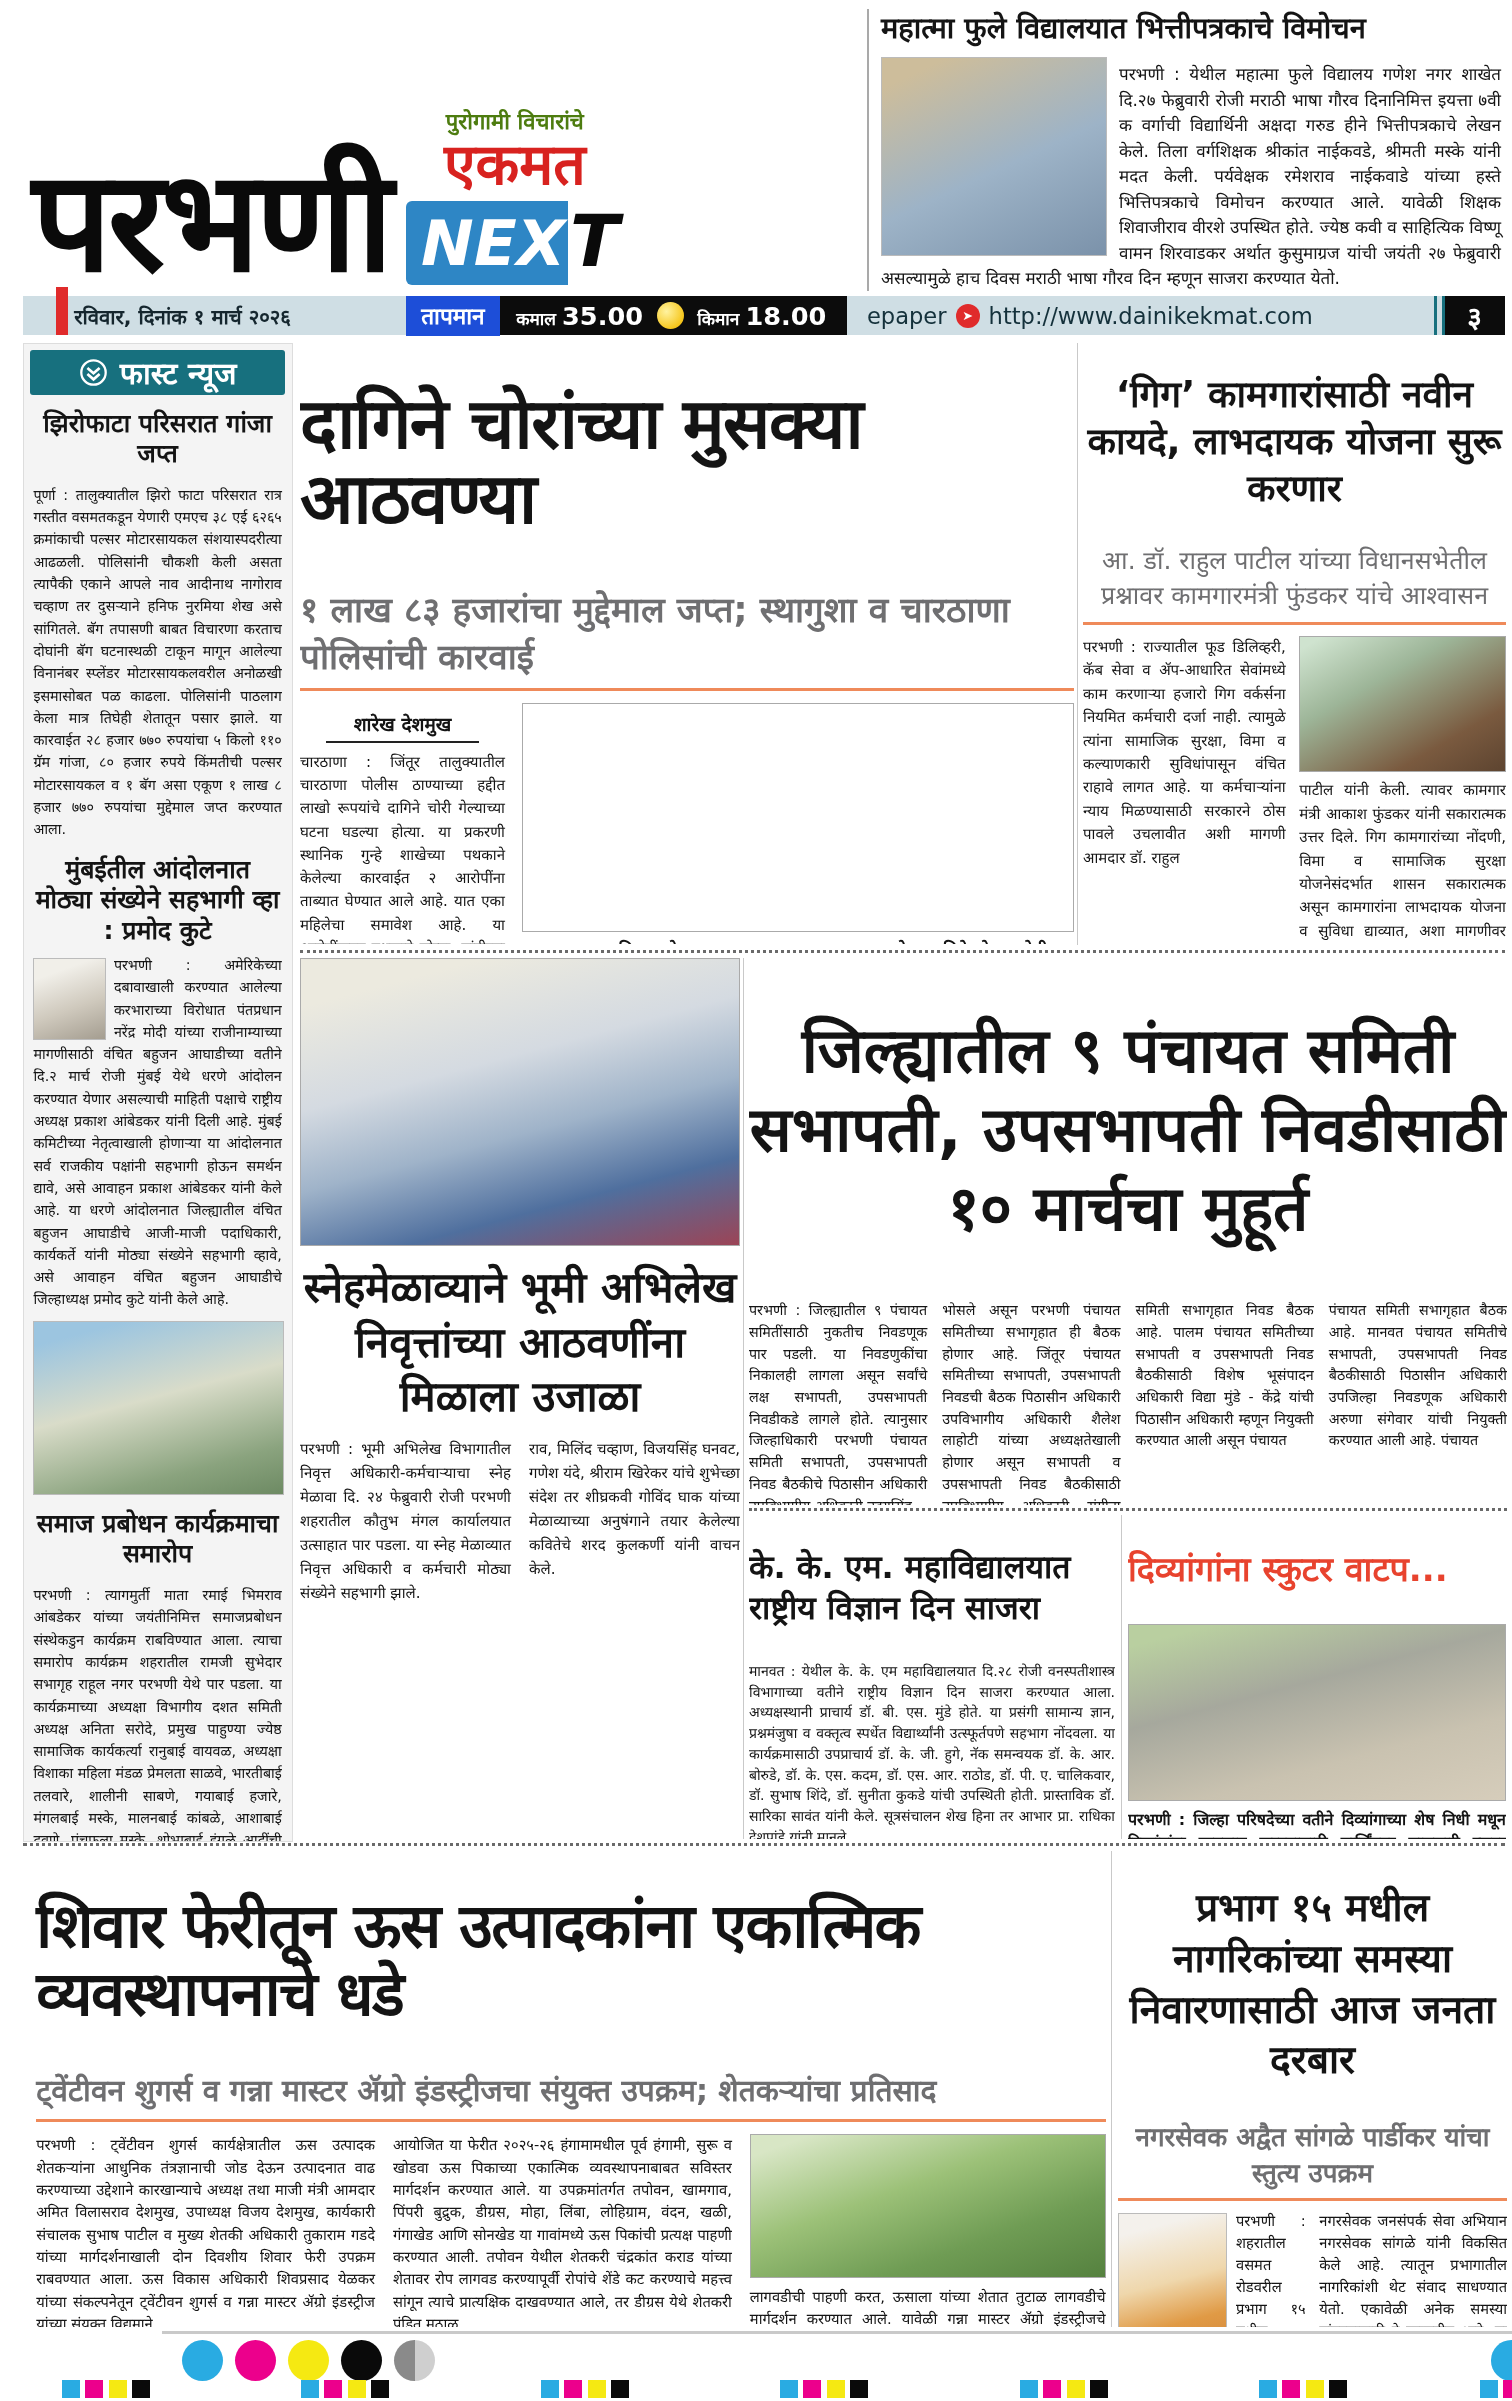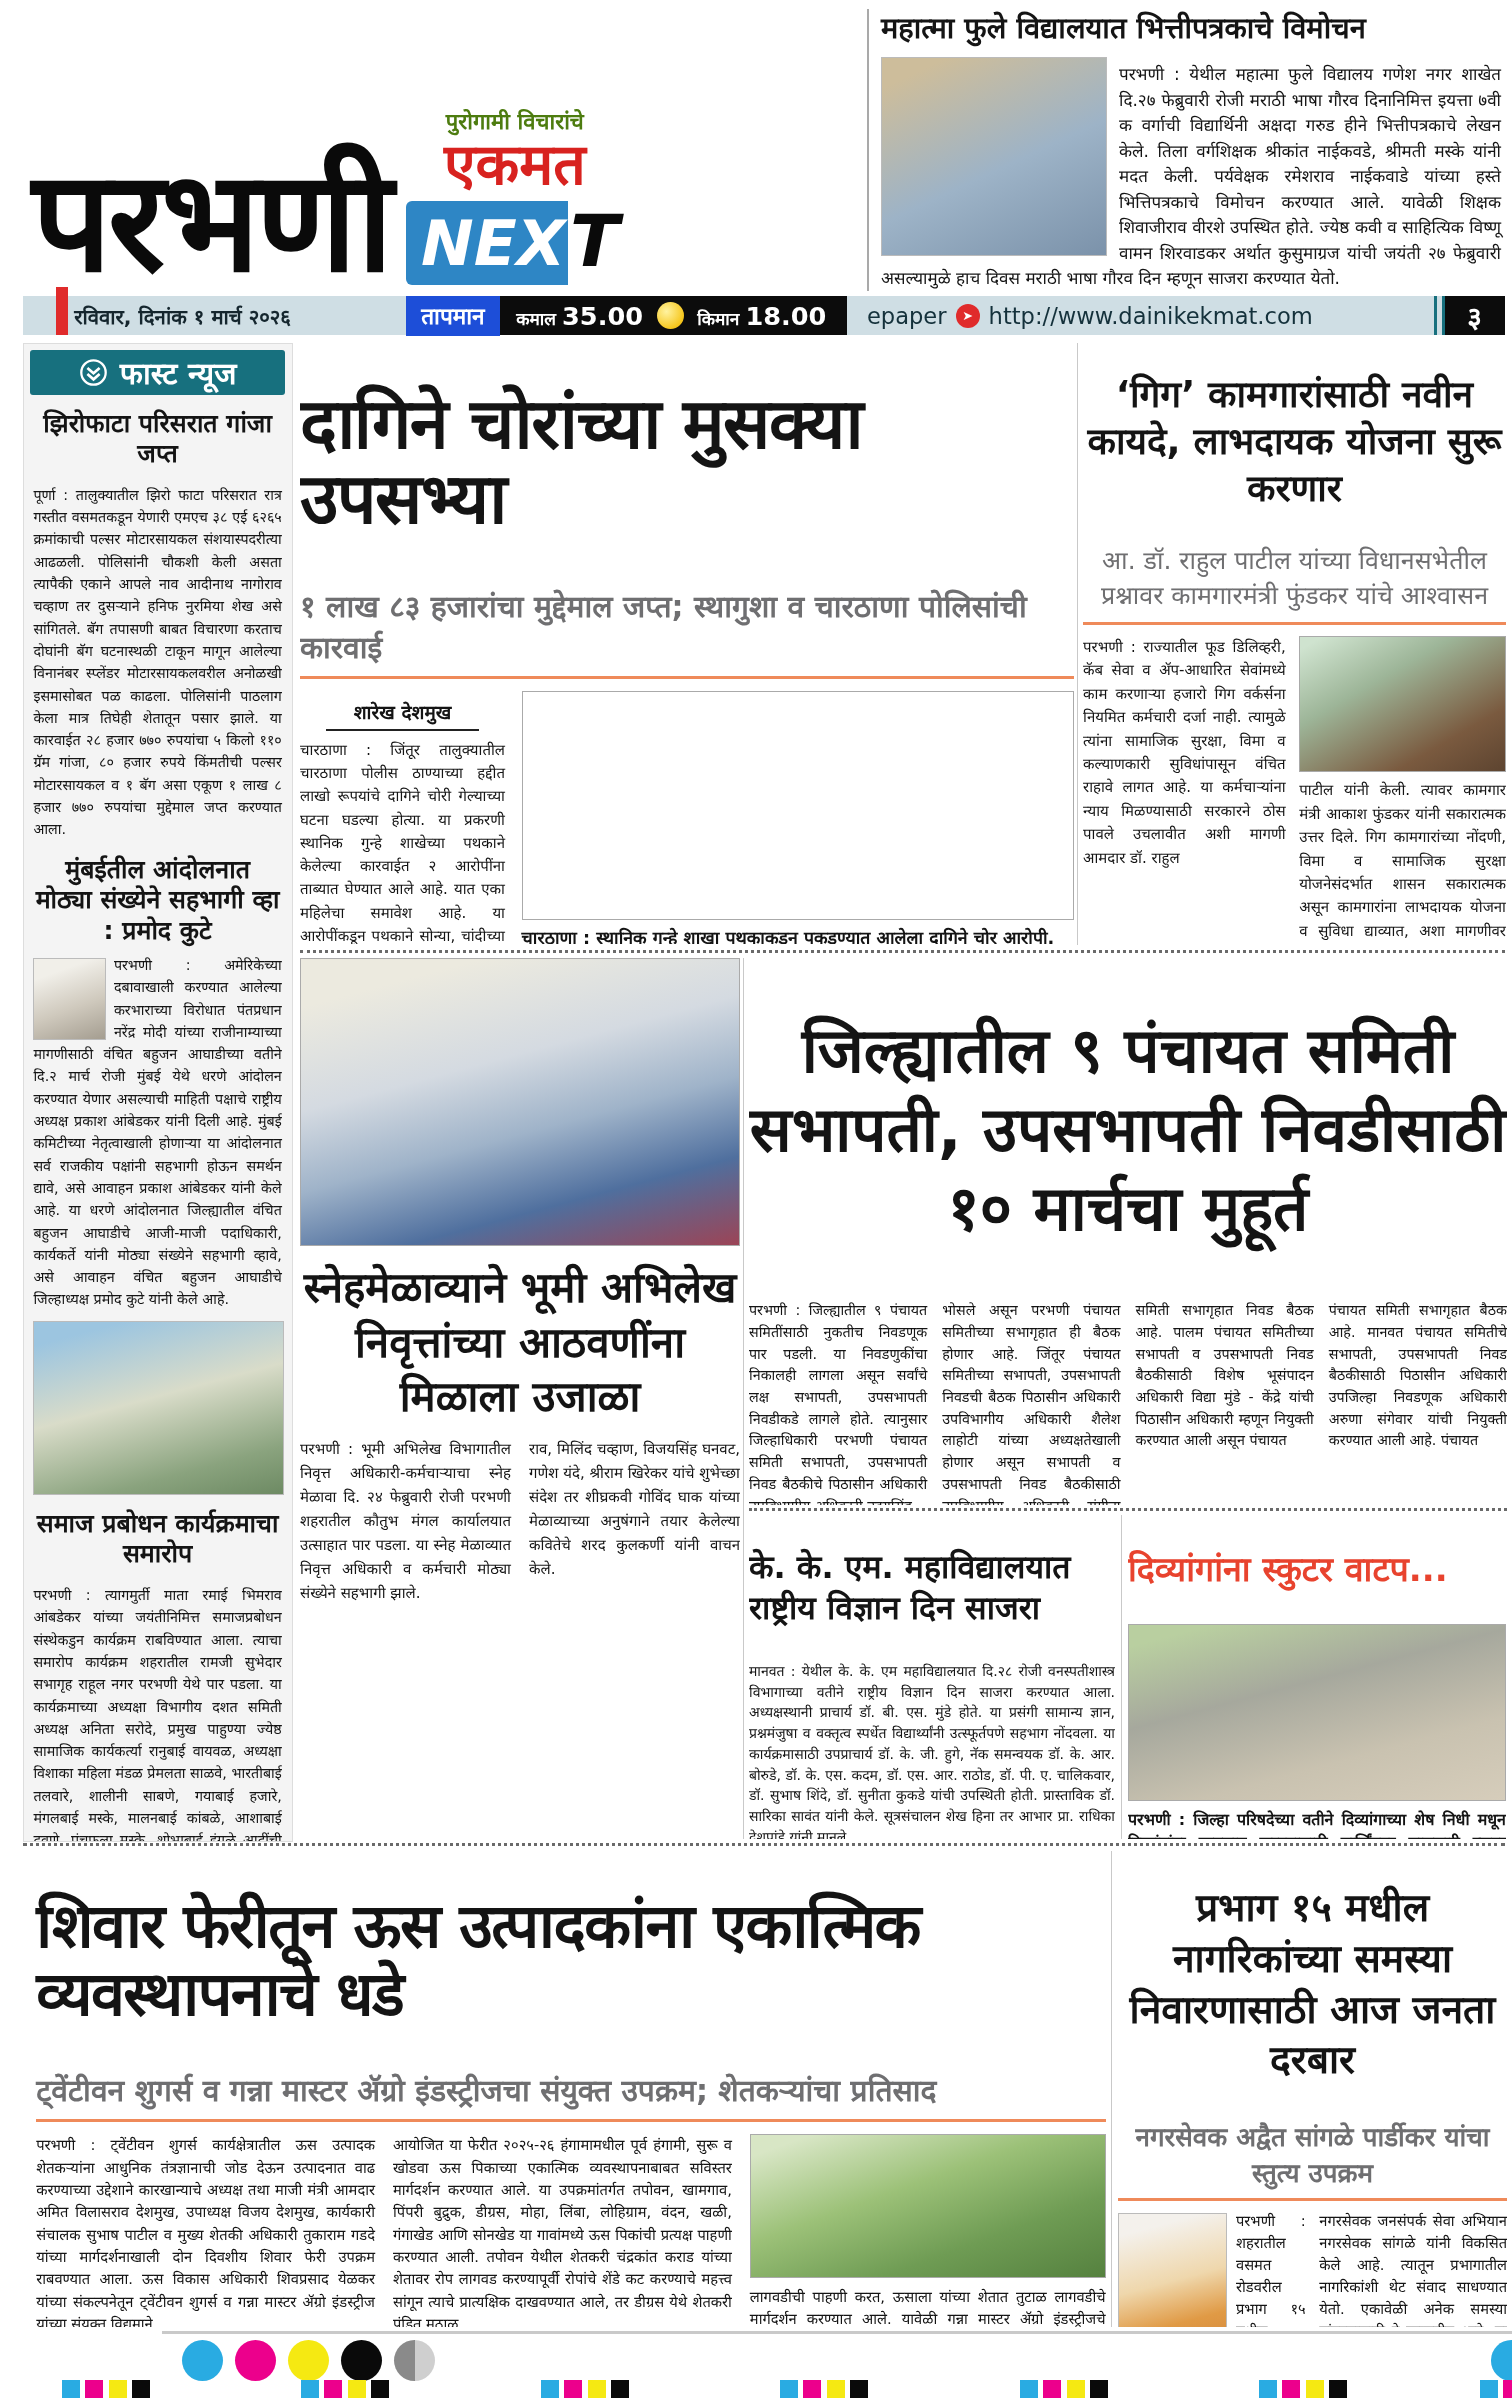--- a/index.html
+++ b/index.html
@@ -47,21 +47,21 @@
              font-size:30px;font-weight:800;height:45px;margin:6px -3px 4.5px;border-radius:3px;}
   .lc-title{font-size:25px;font-weight:800;text-align:center;margin:13.6px 0 7.5px;line-height:1.22;}
   .lc-body{font-size:14.3px;line-height:1.56;text-align:justify;}
   .lc-portrait{float:left;width:71px;height:80px;margin:3.8px 7.5px 3px 0;border:0.8px solid #bbb;}
   .p-kute{background:linear-gradient(160deg,#f1efe9 20%,#cfc9bd 60%,#a49d90);}
   .lc-photo{width:100%;height:172px;margin:10.5px 0 3px;border:0.8px solid #bbb;
             background:linear-gradient(165deg,#9cc5e0 10%,#d9dcc9 45%,#8aa37e 80%,#6d8a63);}
   
   .main-article{position:absolute;left:300px;top:340px;width:774px;height:604px;overflow:hidden;}
   .ma-headline{font-size:70px;font-weight:800;line-height:1.08;letter-spacing:-1.5px;}
-  .ma-subhead{font-size:30px;font-weight:700;color:#6f6f71;margin-top:12px;padding-bottom:9px;border-bottom:3.8px solid #ef8a5a;}
+  .ma-subhead{font-size:35px;font-weight:700;color:#6f6f71;margin-top:12px;padding-bottom:9px;border-bottom:3.8px solid #ef8a5a;}
   .ma-content{display:flex;gap:16.6px;margin-top:12px;}
   .ma-colA{width:205px;flex:none;margin-top:8px;}
   .byline{font-size:19px;font-weight:800;text-align:center;border-bottom:2.3px solid #222;
           padding-bottom:4.5px;margin:0 auto 7.5px;width:75%;}
   .ma-body{font-size:15px;line-height:1.55;text-align:justify;}
   .ma-body p{margin:0 0 6px;}
   .ma-colB{flex:1;display:flex;flex-direction:column;}
   .ma-photo{height:227px;border:0.8px solid #aaa;
             background:linear-gradient(150deg,#ddd6cb 10%,#b3a master 0),linear-gradient(150deg,#ddd6cb 10%,#ab9d8f 50%,#6f6257 100%);}
   .ma-caption{font-size:17.7px;font-weight:700;margin:7.5px 0 3px;line-height:1.35;}
@@ -207,21 +207,21 @@
       <span>परभणी : अमेरिकेच्या दबावाखाली करण्यात आलेल्या करभाराच्या विरोधात पंतप्रधान नरेंद्र मोदी यांच्या राजीनाम्याच्या मागणीसाठी वंचित बहुजन आघाडीच्या वतीने दि.२ मार्च रोजी मुंबई येथे धरणे आंदोलन करण्यात येणार असल्याची माहिती पक्षाचे राष्ट्रीय अध्यक्ष प्रकाश आंबेडकर यांनी दिली आहे. मुंबई कमिटीच्या नेतृत्वाखाली होणाऱ्या या आंदोलनात सर्व राजकीय पक्षांनी सहभागी होऊन समर्थन द्यावे, असे आवाहन प्रकाश आंबेडकर यांनी केले आहे. या धरणे आंदोलनात जिल्ह्यातील वंचित बहुजन आघाडीचे आजी-माजी पदाधिकारी, कार्यकर्ते यांनी मोठ्या संख्येने सहभागी व्हावे, असे आवाहन वंचित बहुजन आघाडीचे जिल्हाध्यक्ष प्रमोद कुटे यांनी केले आहे.</span>
     </div>
     <div class="lc-photo"></div>
 
     <h3 class="lc-title">समाज प्रबोधन कार्यक्रमाचा समारोप</h3>
     <p class="lc-body">परभणी : त्यागमुर्ती माता रमाई भिमराव आंबडेकर यांच्या जयंतीनिमित्त समाजप्रबोधन संस्थेकडुन कार्यक्रम राबविण्यात आला. त्याचा समारोप कार्यक्रम शहरातील रामजी सुभेदार सभागृह राहूल नगर परभणी येथे पार पडला. या कार्यक्रमाच्या अध्यक्षा विभागीय दशत समिती अध्यक्ष अनिता सरोदे, प्रमुख पाहुण्या ज्येष्ठ सामाजिक कार्यकर्त्या रानुबाई वायवळ, अध्यक्षा विशाका महिला मंडळ प्रेमलता साळवे, भारतीबाई तलवारे, शालीनी साबणे, गयाबाई हजारे, मंगलबाई मस्के, मालनबाई कांबळे, आशाबाई दवणे, पंचफुला मस्के, शोभाबाई इंगळे आदींची उपस्थिती होती. या कार्यक्रमात सहभाग नोंदविलेल्या कलावंताचा सन्मान करण्यात आला. यशस्वीतेसाठी लोककलांवत शाहिर विकास मंडळ परभणी अध्यक्ष काशिनाथ उबाळे, उपाध्यक्ष किशन सावणे, सचिव सुरेखा साळवे, सहसचिव विजय घोडके, कोषाध्यक्ष नामदेव ढेपे, भास्कर कांबळे, संतोषी भांगे यांनी परिश्रम घेतले.</p>
 
   </aside>
 
   <section class="main-article">
-    <h1 class="ma-headline">दागिने चोरांच्या मुसक्या उपसभ्या</h1>
+    <h1 class="ma-headline">दागिने चोरांच्या मुसक्या आठवण्या</h1>
     <div class="ma-subhead">१ लाख ८३ हजारांचा मुद्देमाल जप्त; स्थागुशा व चारठाणा पोलिसांची कारवाई</div>
     <div class="ma-content">
       <div class="ma-colA">
         <div class="byline">शारेख देशमुख</div>
         <div class="ma-body">
           <p>चारठाणा : जिंतूर तालुक्यातील चारठाणा पोलीस ठाण्याच्या हद्दीत लाखो रूपयांचे दागिने चोरी गेल्याच्या घटना घडल्या होत्या. या प्रकरणी स्थानिक गुन्हे शाखेच्या पथकाने केलेल्या कारवाईत २ आरोपींना ताब्यात घेण्यात आले आहे. यात एका महिलेचा समावेश आहे. या आरोपींकडून पथकाने सोन्या, चांदीच्या दागिन्यांसह रोख रक्कम असा १ लाख ८३ हजारांचा मुद्देमाल जप्त केला आहे.</p>
 
         </div>
       </div>
       <div class="ma-colB">

